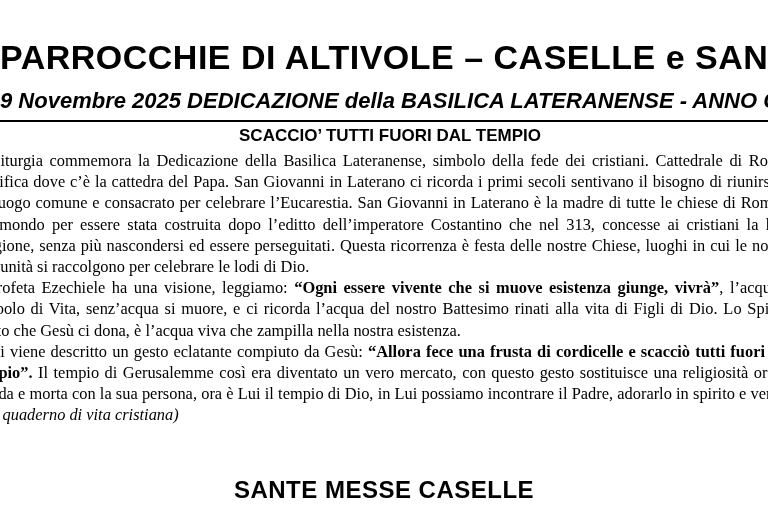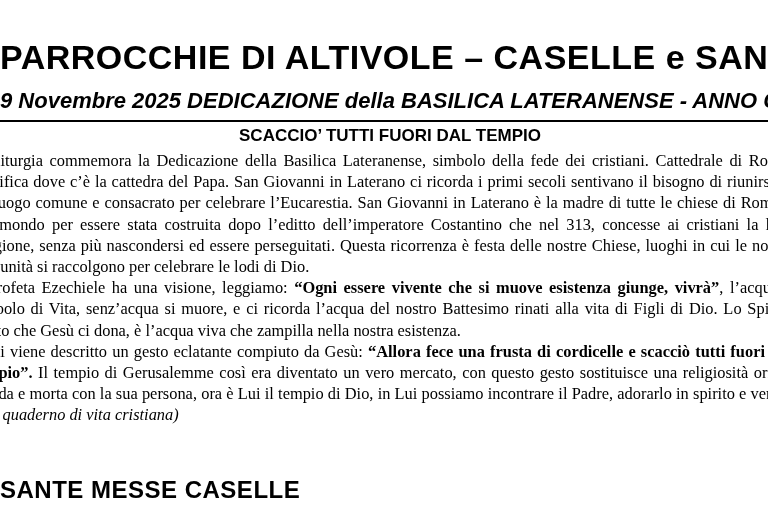--- a/index.html
+++ b/index.html
@@ -90,21 +90,21 @@
   }
   .body-text b { font-weight: bold; }
   .body-text i { font-style: italic; }
 
   
   .footer-heading {
     position: absolute;
     bottom: 8px;
     left: 0;
     width: 768px;
-    text-align: left;
+    text-align: center;
     font-family: "Liberation Sans", sans-serif;
     font-weight: bold;
     font-size: 24px;
     letter-spacing: 0.5px;
   }
 </style>
 </head>
 <body>
 
 <div class="page">

